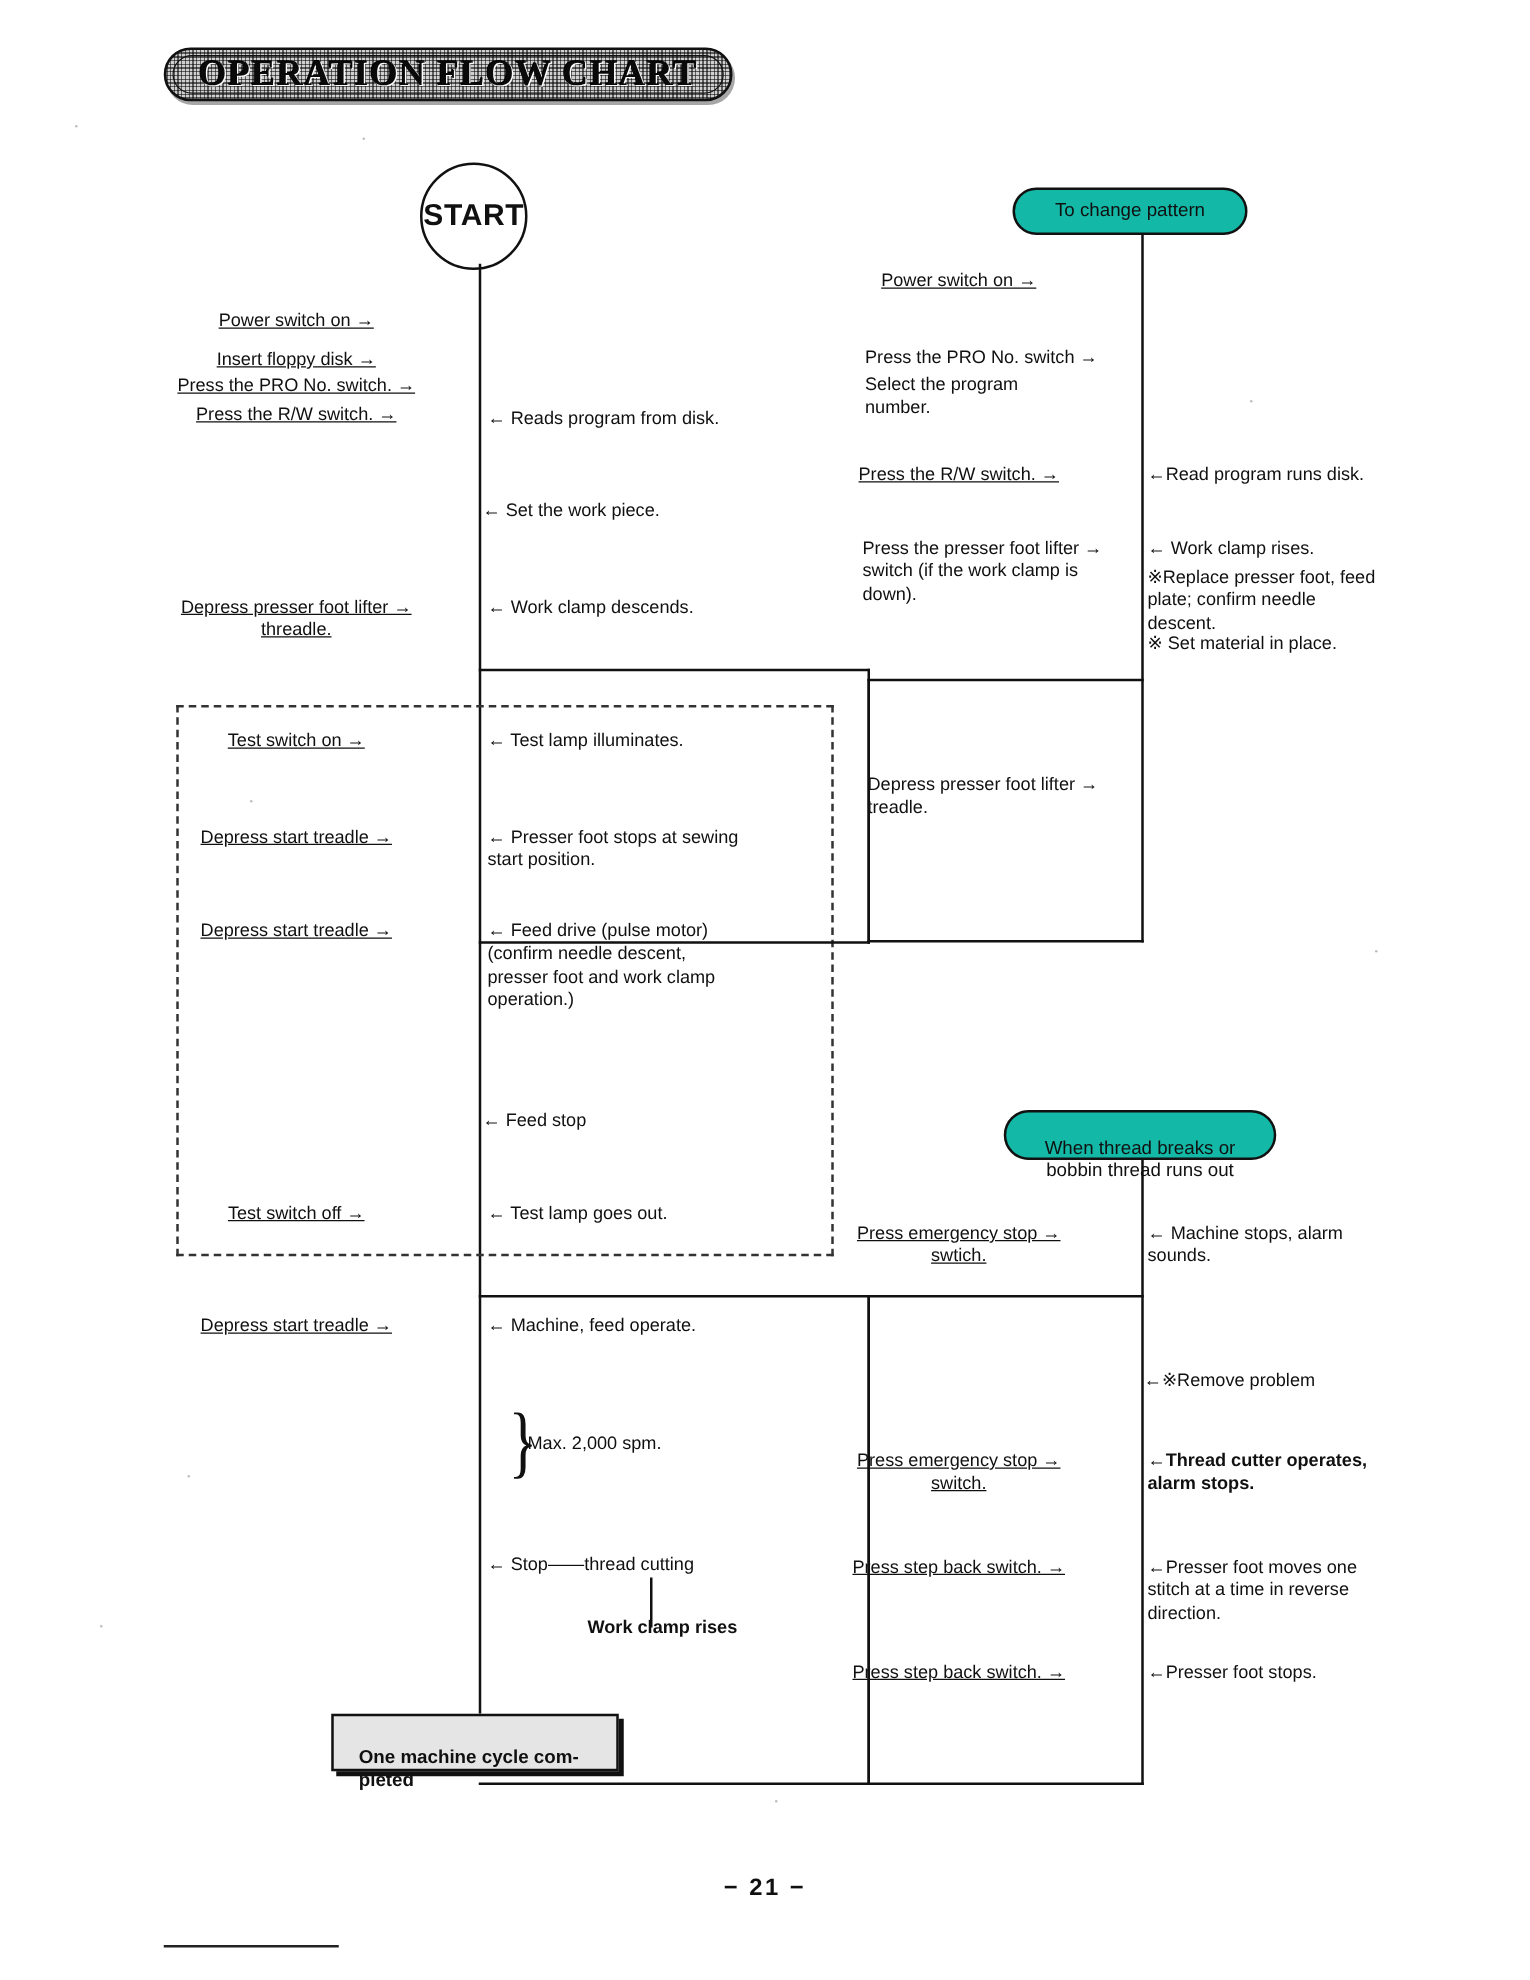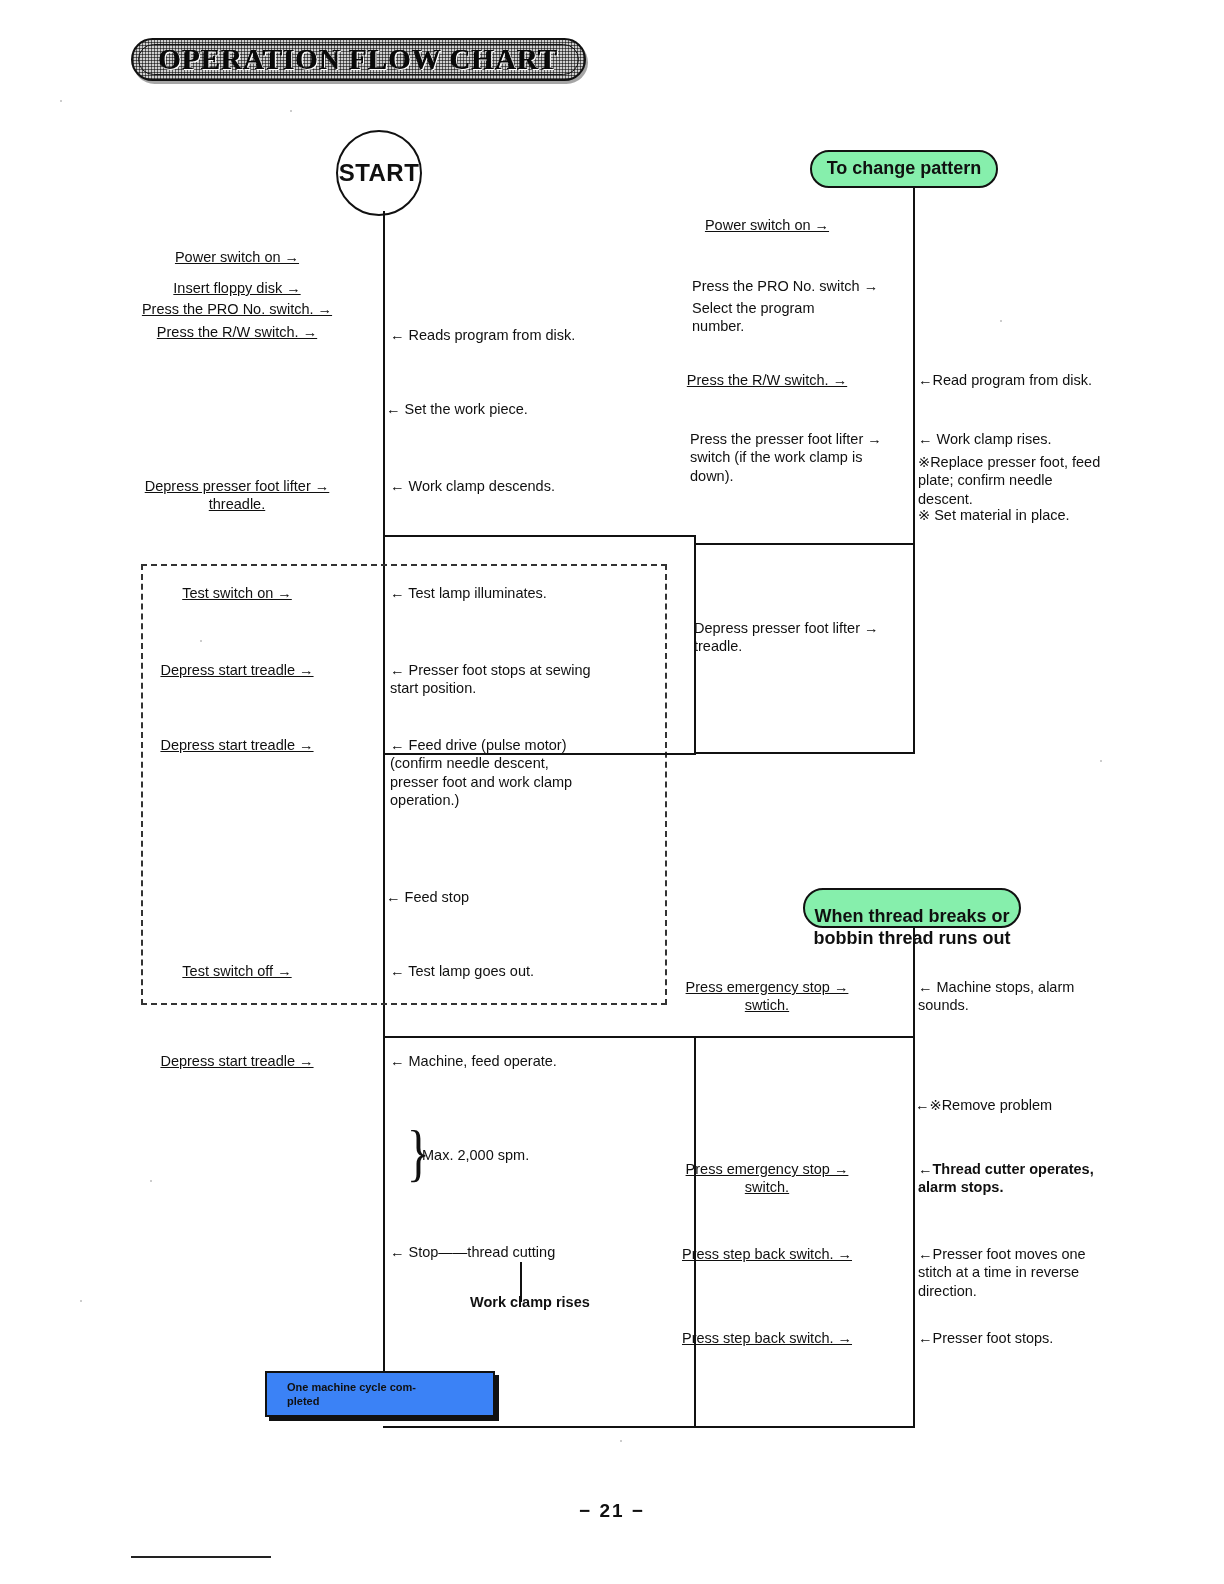--- a/index.html
+++ b/index.html
@@ -41,27 +41,27 @@
   .dashbox{position:absolute;border:2px dashed #333;box-sizing:border-box;background:transparent;}
 
   .circle{
     position:absolute;border:2px solid #111;border-radius:50%;
     display:flex;align-items:center;justify-content:center;
     font-weight:bold;font-size:24px;letter-spacing:.5px;
   }
   .pill{
     position:absolute;border:2px solid #111;border-radius:22px;
     display:flex;align-items:center;justify-content:center;
-    font-weight:bold;font-size:18px;line-height:1.22;text-align:center;
-    box-sizing:border-box;background:#86efac;
+    font-weight:normal;font-size:15px;line-height:1.22;text-align:center;
+    box-sizing:border-box;background:#14b8a6;
   }
   .termbox{
-    position:absolute;border:2px solid #111;box-sizing:border-box;background:#3b82f6;
-    font-weight:bold;font-size:11px;line-height:1.25;
-    padding:8px 0 0 20px;
+    position:absolute;border:2px solid #111;box-sizing:border-box;background:#e5e5e5;
+    font-weight:bold;font-size:15px;line-height:1.25;
+    padding:24px 0 0 20px;
     box-shadow:4px 4px 0 #111;
   }
 
   
   .lbl{position:absolute;font-size:14.5px;line-height:1.27;white-space:pre-line;}
   .lbl.r{text-align:center;text-decoration:underline;}
   .lbl.l{text-align:left;}
   .pagenum{
     position:absolute;left:0;right:0;top:1500px;text-align:center;
     font-size:19px;font-weight:bold;letter-spacing:2px;
@@ -144,21 +144,21 @@
   <div class="lbl l" style="left:692px;top:277px;width:230px;">Press the PRO No. switch  →</div>
   <div class="lbl l" style="left:692px;top:299px;width:230px;">Select the program
 number.</div>
   <div class="lbl r" style="left:630px;top:371px;width:274px;">Press the R/W switch. →</div>
   <div class="lbl l" style="left:690px;top:430px;width:225px;">Press the presser foot lifter →
 switch (if the work clamp is
 down).</div>
   <div class="lbl l" style="left:694px;top:619px;width:225px;">Depress presser foot lifter →
 treadle.</div>
 
-  <div class="lbl l" style="left:918px;top:371px;width:290px;">←Read program from disk.</div>
+  <div class="lbl l" style="left:918px;top:371px;width:290px;">←Read program runs disk.</div>
   <div class="lbl l" style="left:918px;top:430px;width:290px;">← Work clamp rises.</div>
   <div class="lbl l" style="left:918px;top:453px;width:290px;">※Replace presser foot, feed
    plate; confirm needle
    descent.</div>
   <div class="lbl l" style="left:918px;top:506px;width:290px;">※ Set material in place.</div>
 
   <div class="pill" style="left:803px;top:888px;width:218px;height:40px;">
     <span style="white-space:pre-line;margin-top:40px;">When thread breaks or
 bobbin thread runs out</span>
   </div>

